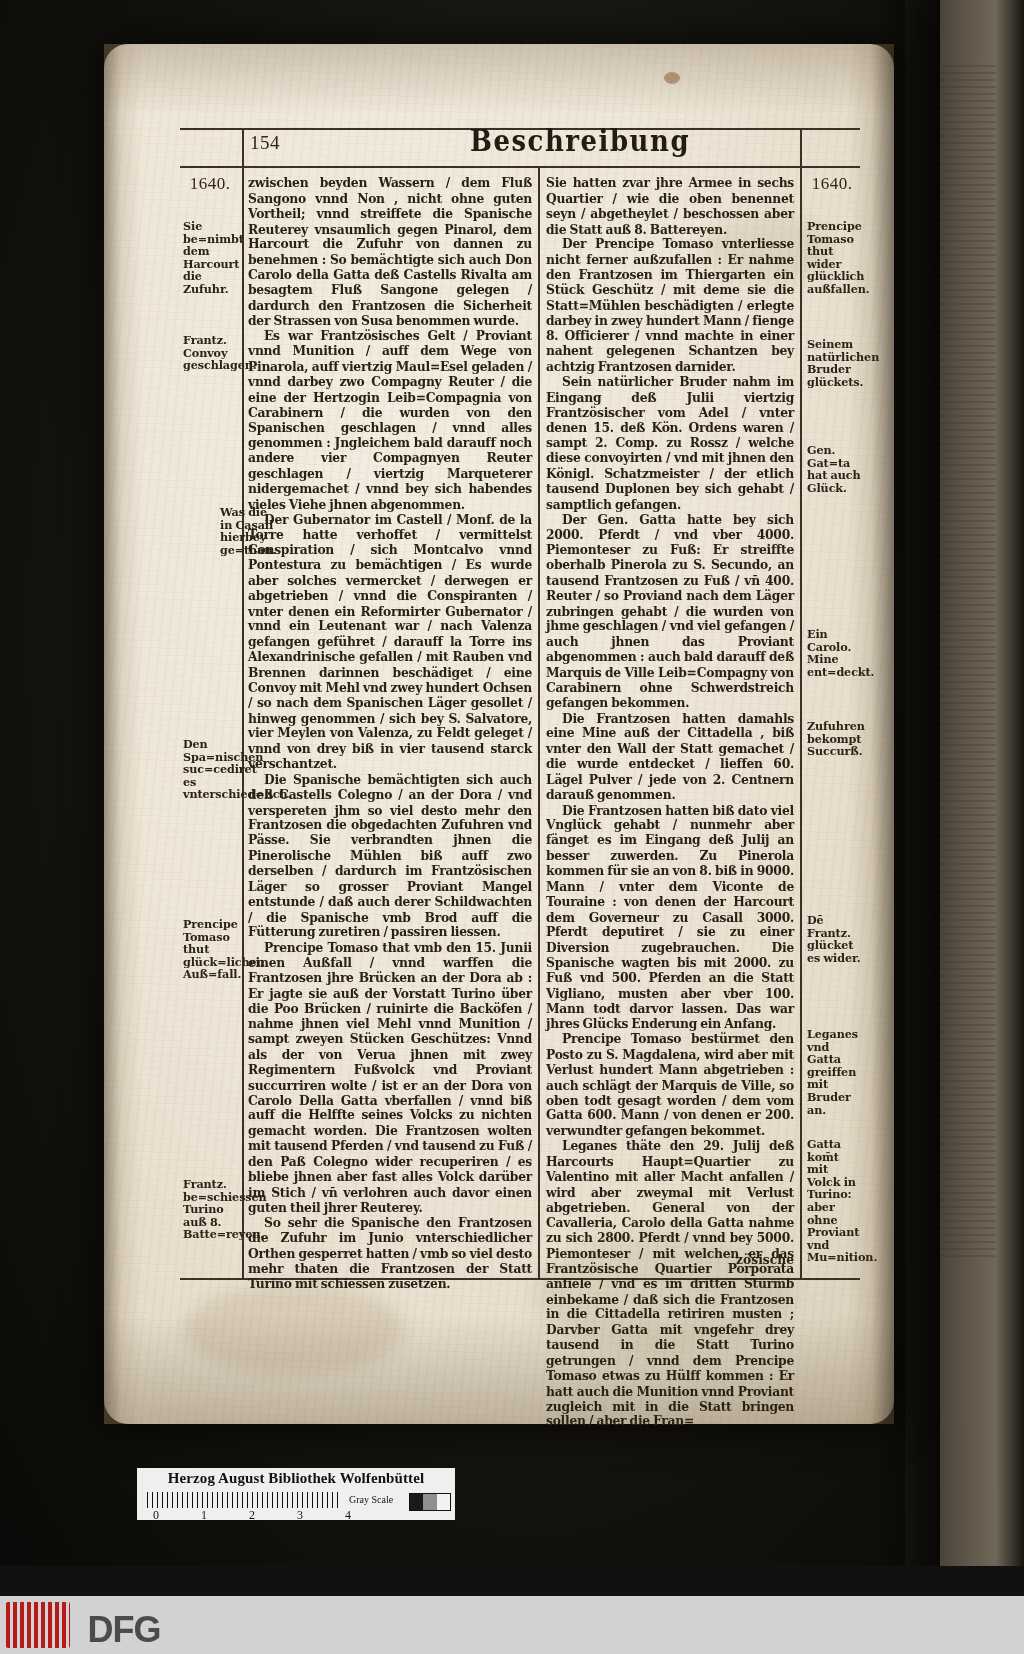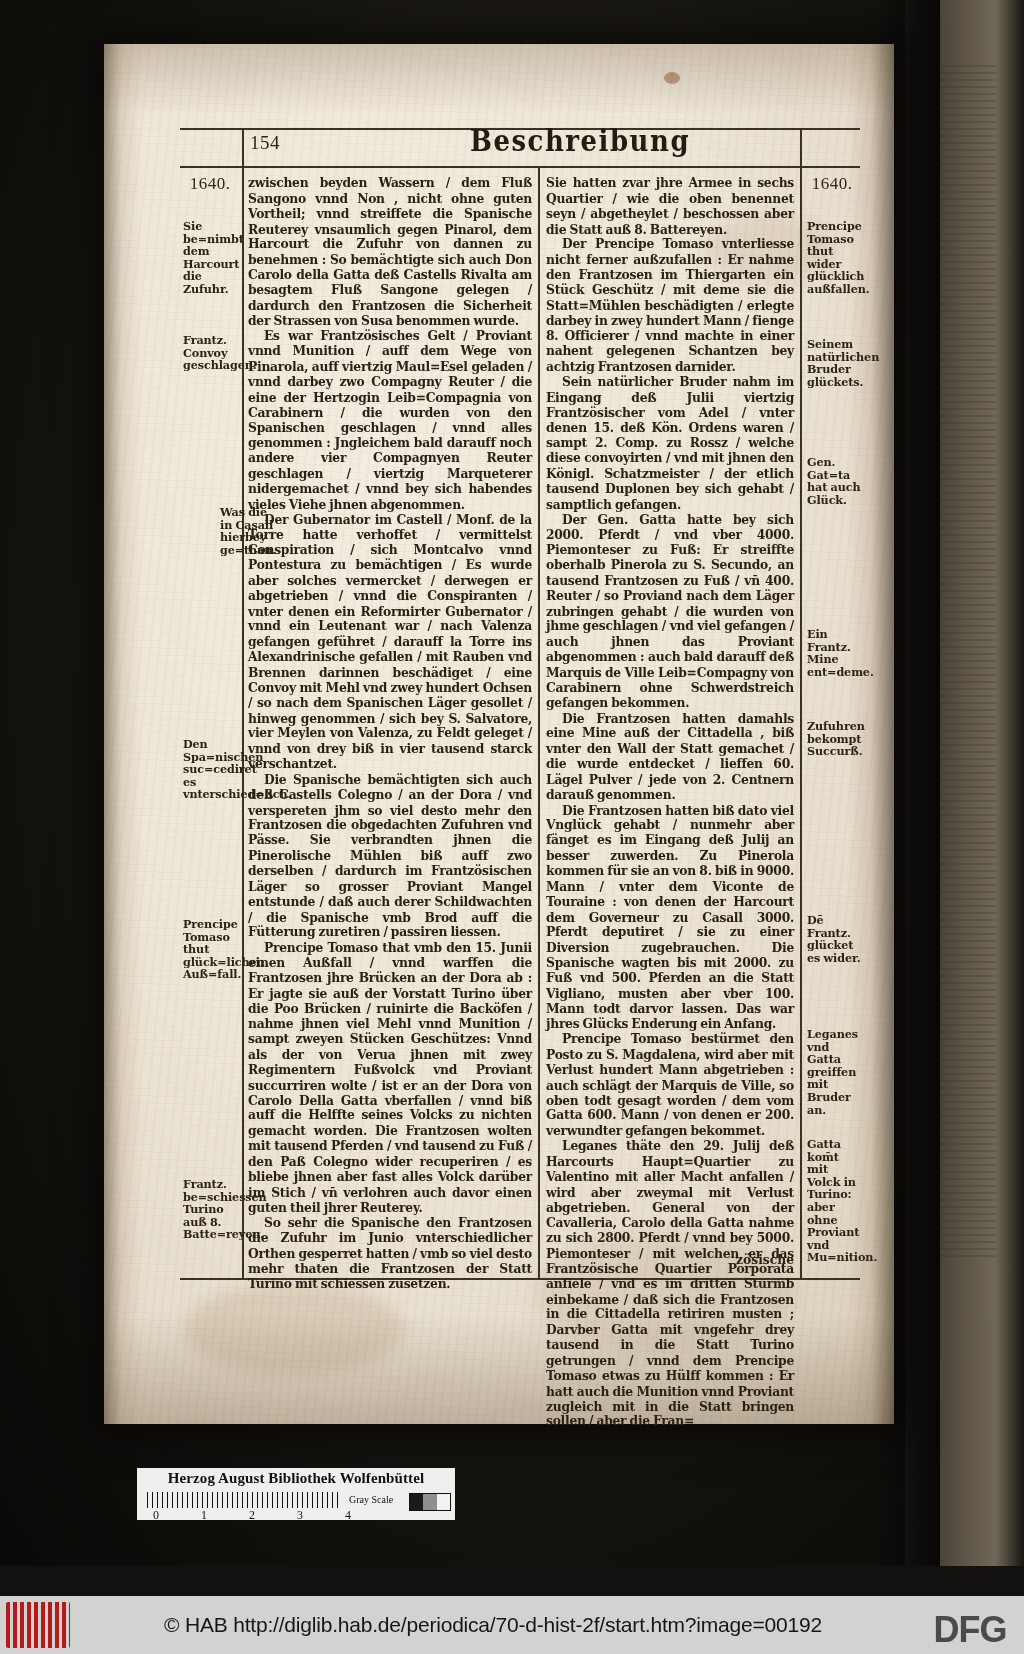--- a/index.html
+++ b/index.html
@@ -38,20 +38,21 @@
     position:absolute;top:0;left:996px;width:28px;height:1580px;
     background:linear-gradient(90deg,#6e6555 0%,#3a352c 60%,#16140f 100%);
   }
 
   
   .leaf{
     position:absolute;left:104px;top:44px;width:790px;height:1380px;
     background:
       radial-gradient(ellipse at 35% 30%, #f3ece0 0%, #eee6d7 45%, #e4dbc9 78%, #d8cdb8 100%);
     box-shadow:0 0 34px 10px rgba(0,0,0,.55);
+    border-radius:24px;
   }
   .leaf-grain{
     position:absolute;inset:0;
     background:
       repeating-linear-gradient(96deg, rgba(160,140,105,.05) 0px, rgba(160,140,105,.05) 2px, rgba(0,0,0,0) 2px, rgba(0,0,0,0) 9px),
       repeating-linear-gradient(2deg, rgba(150,128,95,.045) 0px, rgba(150,128,95,.045) 1px, rgba(0,0,0,0) 1px, rgba(0,0,0,0) 7px);
     mix-blend-mode:multiply;pointer-events:none;
   }
   
   .leaf-stain{position:absolute;border-radius:50%;pointer-events:none;mix-blend-mode:multiply;}
@@ -239,22 +240,22 @@
         <div class="mnote left" style="top: 92px;">Sie be=nimbt dem Harcourt die Zufuhr.</div>
         <div class="mnote left" style="top: 206px;">Frantz. Convoy geschlagen.</div>
         <div class="mnote left" style="top: 378px; margin-left: 37px;">Was die in Casall hierbey ge=than.</div>
         <div class="mnote left" style="top: 610px;">Den Spa=nischen suc=cediret es vnterschied=lich.</div>
         <div class="mnote left" style="top: 790px;">Prencipe Tomaso thut glück=lichen Auß=fall.</div>
         <div class="mnote left" style="top: 1050px;">Frantz. be=schiessen Turino auß 8. Batte=reyen.</div>
       </div>
     <div id="mnotes-right">
         <div class="mnote right" style="top: 92px;">Prencipe Tomaso thut wider glücklich außfallen.</div>
         <div class="mnote right" style="top: 210px;">Seinem natürlichen Bruder glückets.</div>
-        <div class="mnote right" style="top: 328px;">Gen. Gat=ta hat auch Glück.</div>
-        <div class="mnote right" style="top: 500px;">Ein Frantz. Mine ent=deme.</div>
+        <div class="mnote right" style="top: 316px;">Gen. Gat=ta hat auch Glück.</div>
+        <div class="mnote right" style="top: 500px;">Ein Carolo. Mine ent=deckt.</div>
         <div class="mnote right" style="top: 592px;">Zufuhren bekompt Succurß.</div>
         <div class="mnote right" style="top: 786px;">Dē Frantz. glücket es wider.</div>
         <div class="mnote right" style="top: 900px;">Leganes vnd Gatta greiffen mit Bruder an.</div>
         <div class="mnote right" style="top: 1010px;">Gatta kom̄t mit Volck in Turino: aber ohne Proviant vnd Mu=nition.</div>
       </div>
 
     <div class="col col-left" id="col-left">
         <p class="first">zwischen beyden Wassern / dem Fluß Sangono vnnd Non , nicht ohne guten Vortheil; vnnd streiffete die Spanische Reuterey vnsaumlich gegen Pinarol, dem Harcourt die Zufuhr von dannen zu benehmen : So bemächtigte sich auch Don Carolo della Gatta deß Castells Rivalta am besagtem Fluß Sangone gelegen / dardurch den Frantzosen die Sicherheit der Strassen von Susa benommen wurde.</p>
         <p>Es war Frantzösisches Gelt / Proviant vnnd Munition / auff dem Wege von Pinarola, auff viertzig Maul=Esel geladen / vnnd darbey zwo Compagny Reuter / die eine der Hertzogin Leib=Compagnia von Carabinern / die wurden von den Spanischen geschlagen / vnnd alles genommen : Jngleichem bald darauff noch andere vier Compagnyen Reuter geschlagen / viertzig Marqueterer nidergemachet / vnnd bey sich habendes vieles Viehe jhnen abgenommen.</p>
         <p>Der Gubernator im Castell / Monf. de la Torre hatte verhoffet / vermittelst Conspiration / sich Montcalvo vnnd Pontestura zu bemächtigen / Es wurde aber solches vermercket / derwegen er abgetrieben / vnnd die Conspiranten / vnter denen ein Reformirter Gubernator / vnnd ein Leutenant war / nach Valenza gefangen geführet / darauff la Torre ins Alexandrinische gefallen / mit Rauben vnd Brennen darinnen beschädiget / eine Convoy mit Mehl vnd zwey hundert Ochsen / so nach dem Spanischen Läger gesollet / hinweg genommen / sich bey S. Salvatore, vier Meylen von Valenza, zu Feldt geleget / vnnd von drey biß in vier tausend starck verschantzet.</p>
@@ -291,15 +292,14 @@
   <div class="hab-gs" id="gray-patches">
       <i style="background: rgb(26, 26, 26);"></i>
       <i style="background: rgb(143, 143, 143);"></i>
       <i style="background: rgb(242, 242, 242);"></i>
     </div>
 </div>
 
 <div class="footer-black-strip"></div>
 <div class="footer">
   <div class="footer-mark"></div>
-  <div class="footer-text">© HAB http://diglib.hab.de/periodica/70-d-hist-2f/start.htm?image=00192</div>
   <div class="footer-dfg">DFG</div>
 </div>
 
 </body></html>

